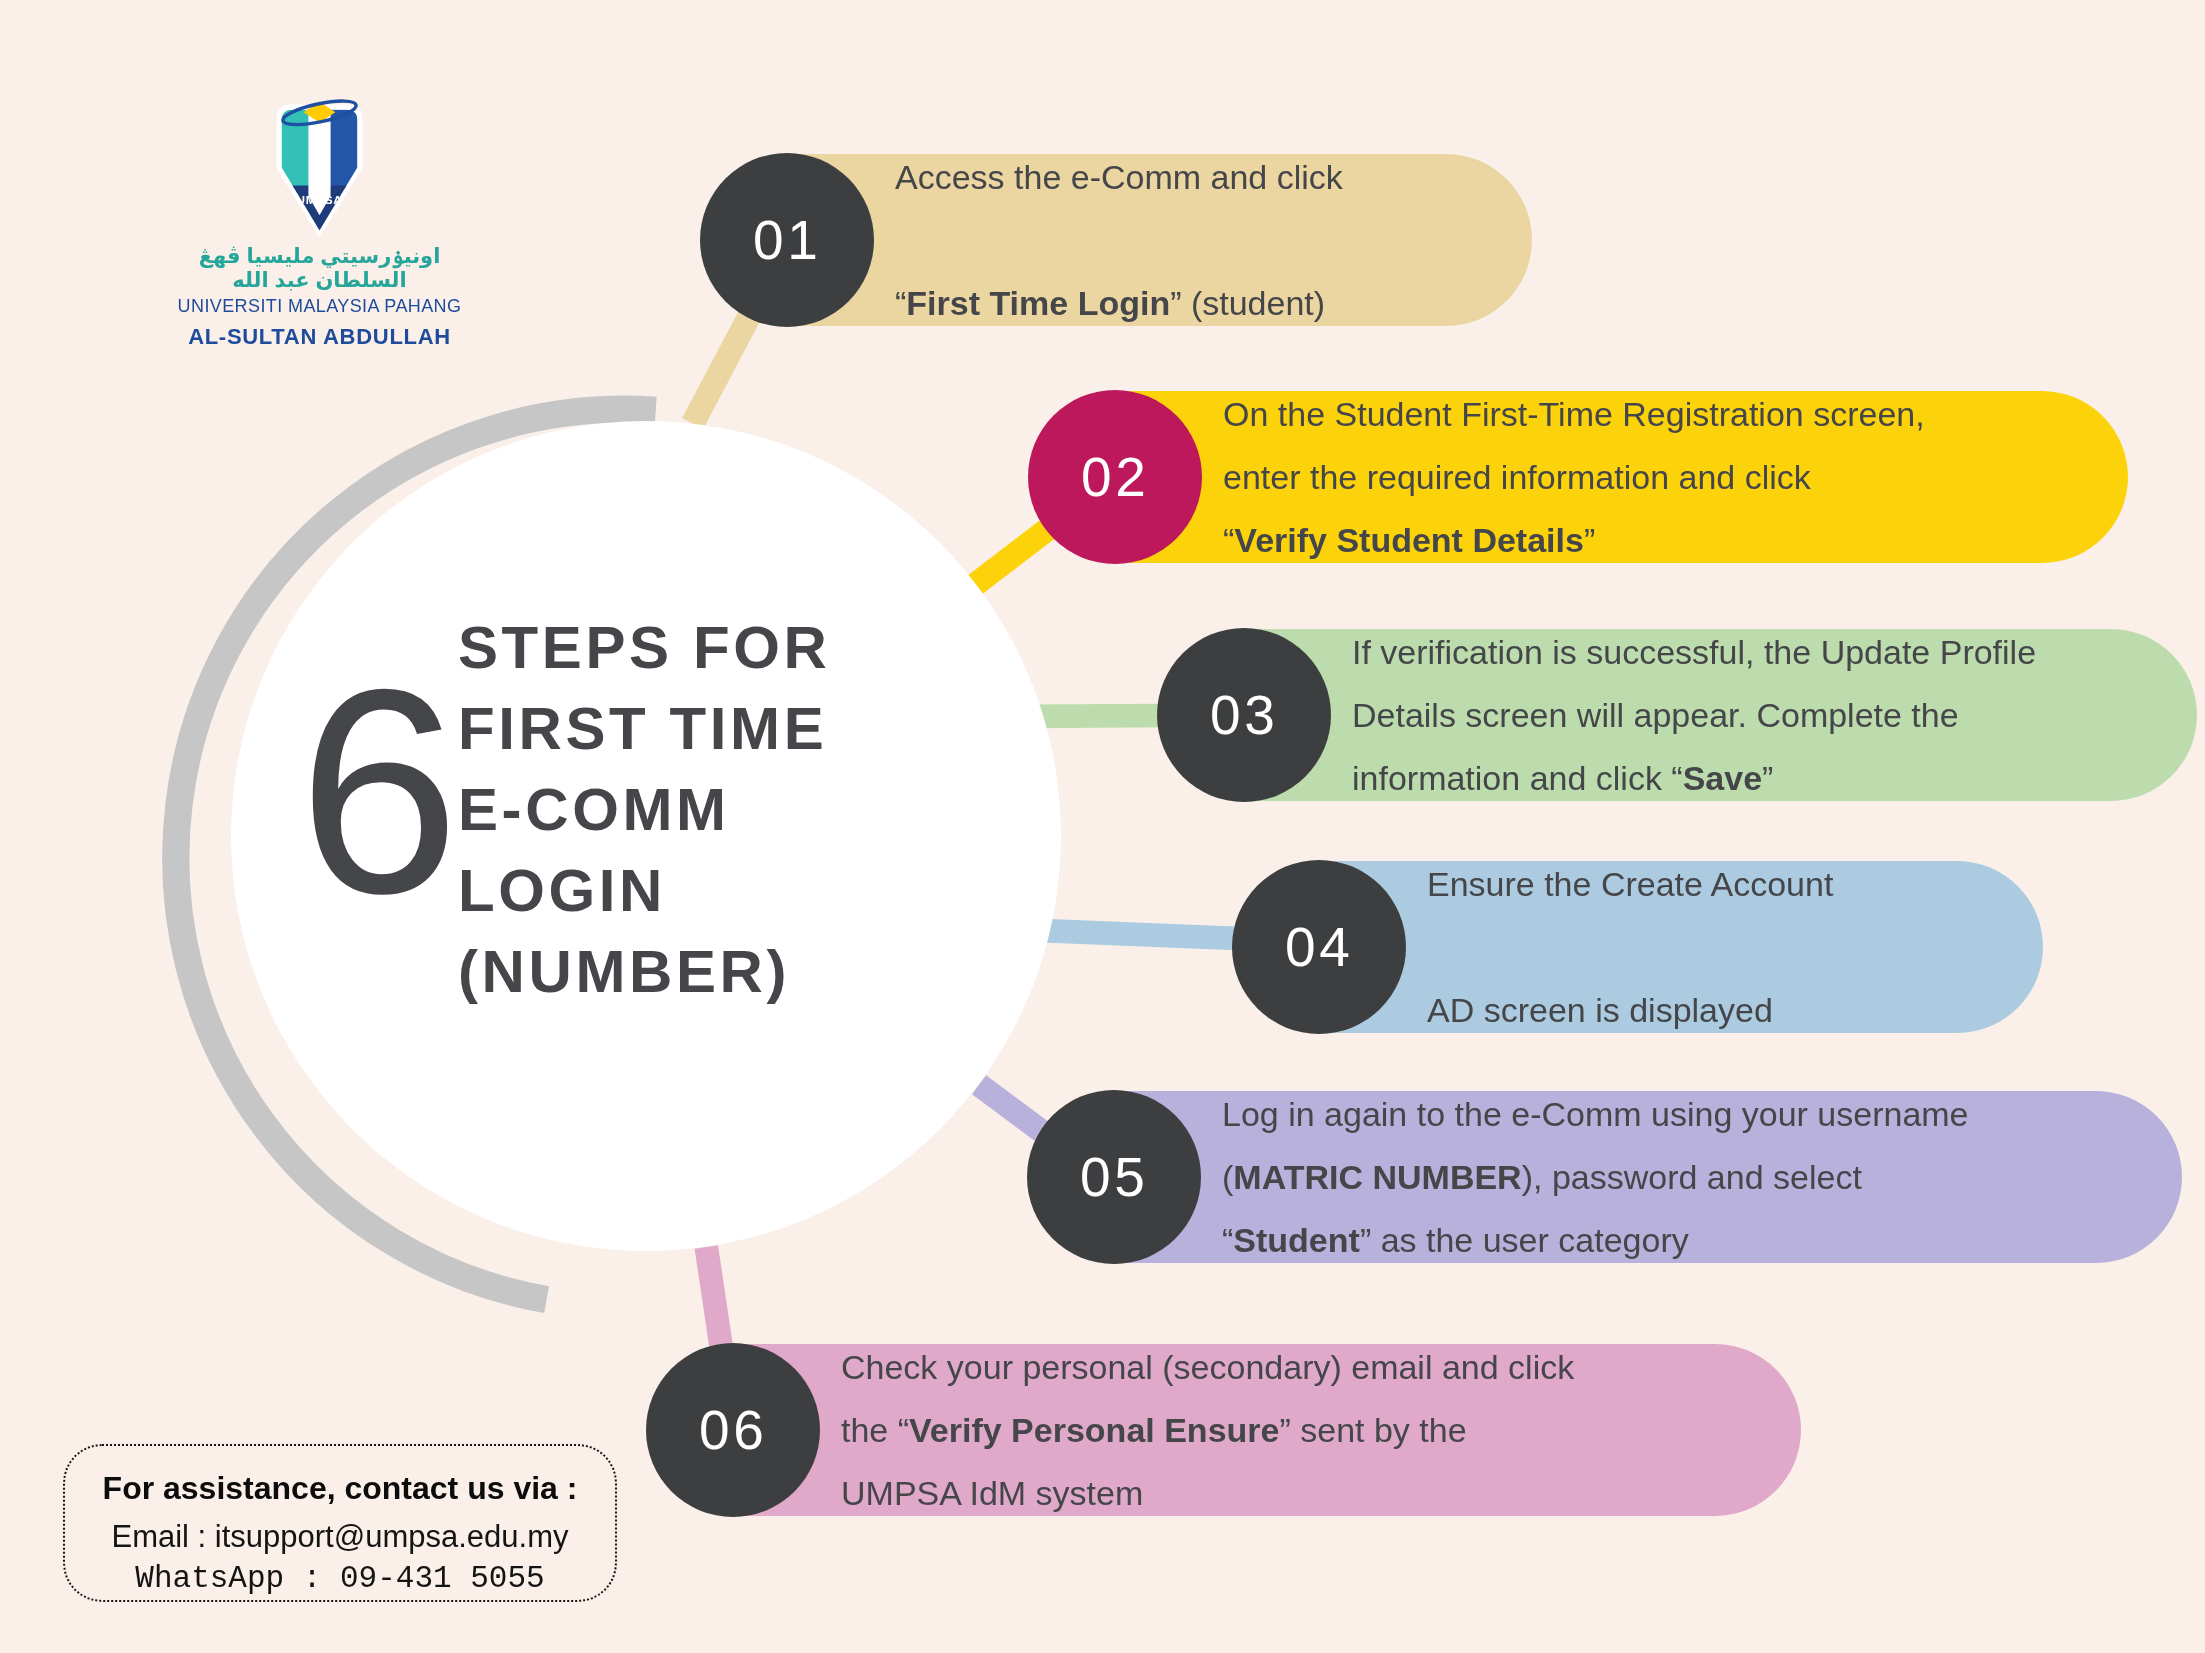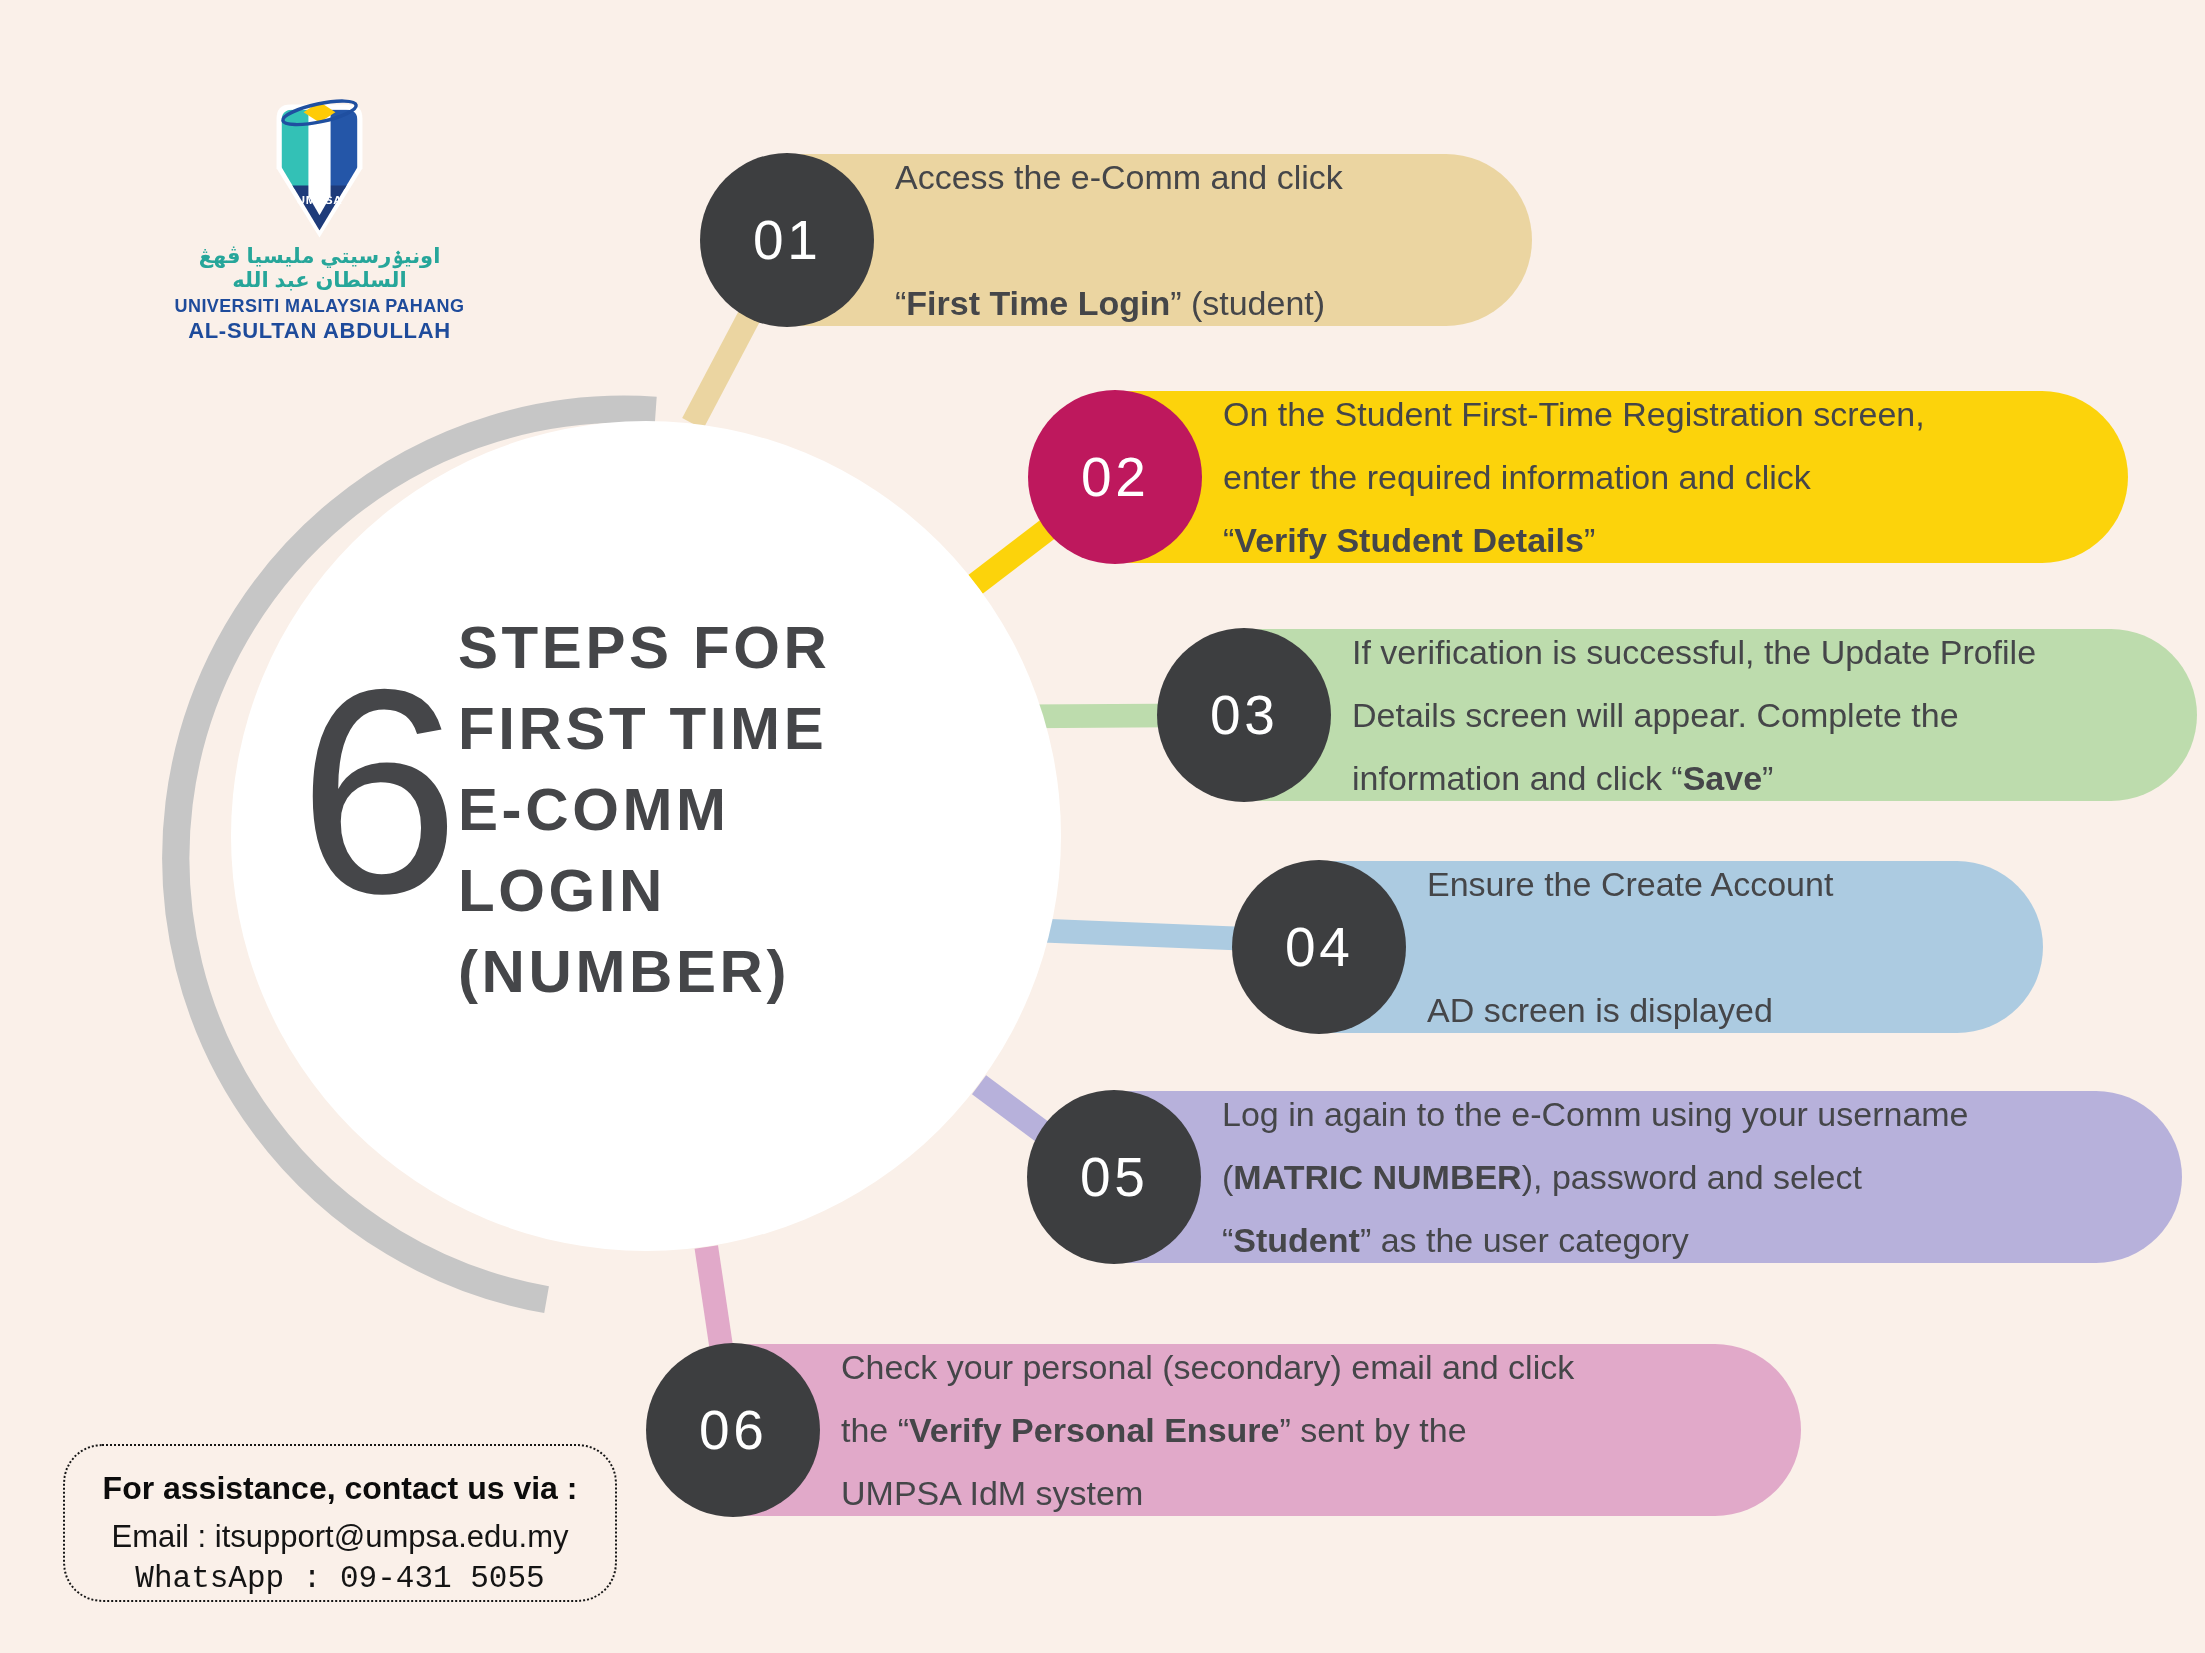--- a/index.html
+++ b/index.html
@@ -20,22 +20,22 @@
   }
   .title{
     position:absolute;left:458px;top:607px;
     font-size:60px;line-height:81px;font-weight:700;letter-spacing:3.6px;
     color:#454649;white-space:nowrap;
   }
   
   .logo{position:absolute;left:165px;top:99px;width:309px;text-align:center;}
   .logo svg{display:block;margin:0 auto;}
   .logo-arabic{font-size:21px;font-weight:700;color:#26A69A;margin-top:2.9px;direction:rtl;}
-  .logo-line1{font-size:18px;font-weight:700;color:#1E4B9B;letter-spacing:0.4px;margin-top:4.3px;}
-  .logo-line2{font-size:22px;font-weight:700;color:#1E4B9B;letter-spacing:0.7px;margin-top:1px;}
+  .logo-line1{font-size:18px;font-weight:400;color:#1E4B9B;letter-spacing:0.4px;margin-top:4.3px;}
+  .logo-line2{font-size:22px;font-weight:700;color:#1E4B9B;letter-spacing:0.7px;margin-top:7px;}
   
   .pill{
     position:absolute;height:172px;border-radius:86px;
     display:flex;flex-direction:column;justify-content:space-between;
     box-sizing:border-box;padding-left:176px;padding-right:21.5px;
   }
   .pill .line{font-size:34px;line-height:46px;white-space:nowrap;color:#454649;}
   .pill .line .b{font-weight:700;}
   .badge{
     position:absolute;left:-18.7px;top:-0.7px;width:174px;height:174px;border-radius:50%;

